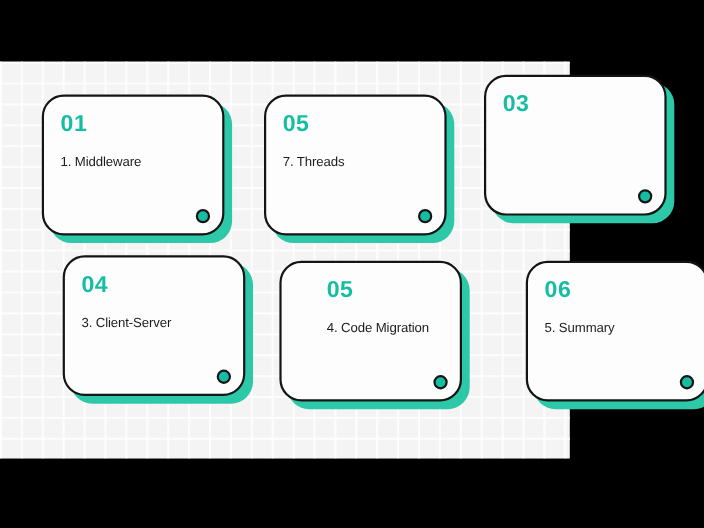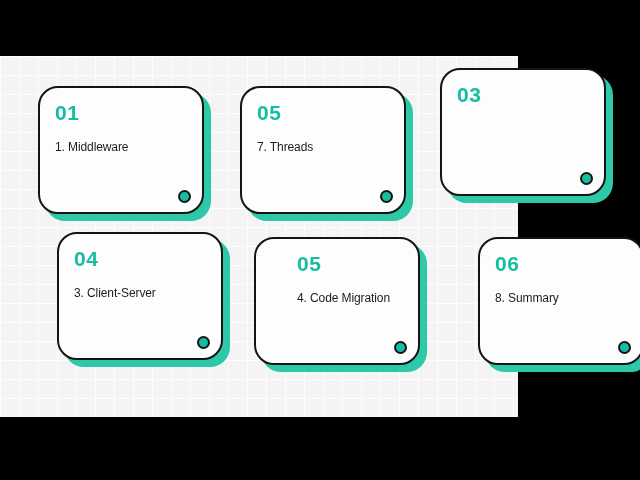--- a/index.html
+++ b/index.html
@@ -107,19 +107,19 @@
   </div>
 
   <div class="card c4">
     <div class="card-number">05</div>
     <div class="card-label">4. Code Migration</div>
     <span class="dot"></span>
   </div>
 
   <div class="card c5">
     <div class="card-number">06</div>
-    <div class="card-label">8. Summary</div>
+    <div class="card-label">5. Summary</div>
     <span class="dot"></span>
   </div>
 
 </div>
 
 <div class="letterbox bottom"></div>
 
 </body></html>

